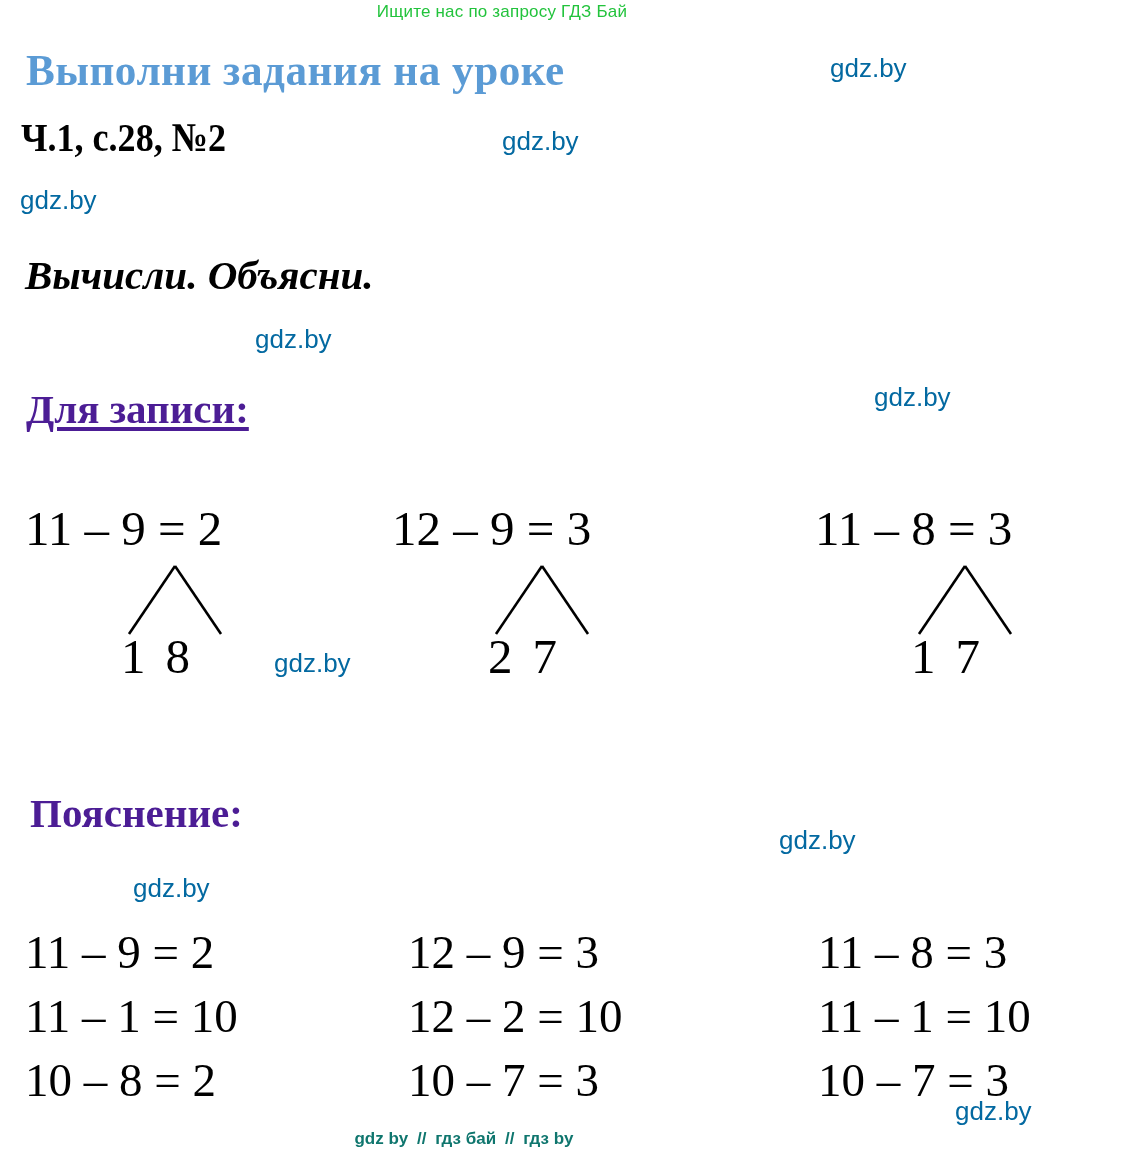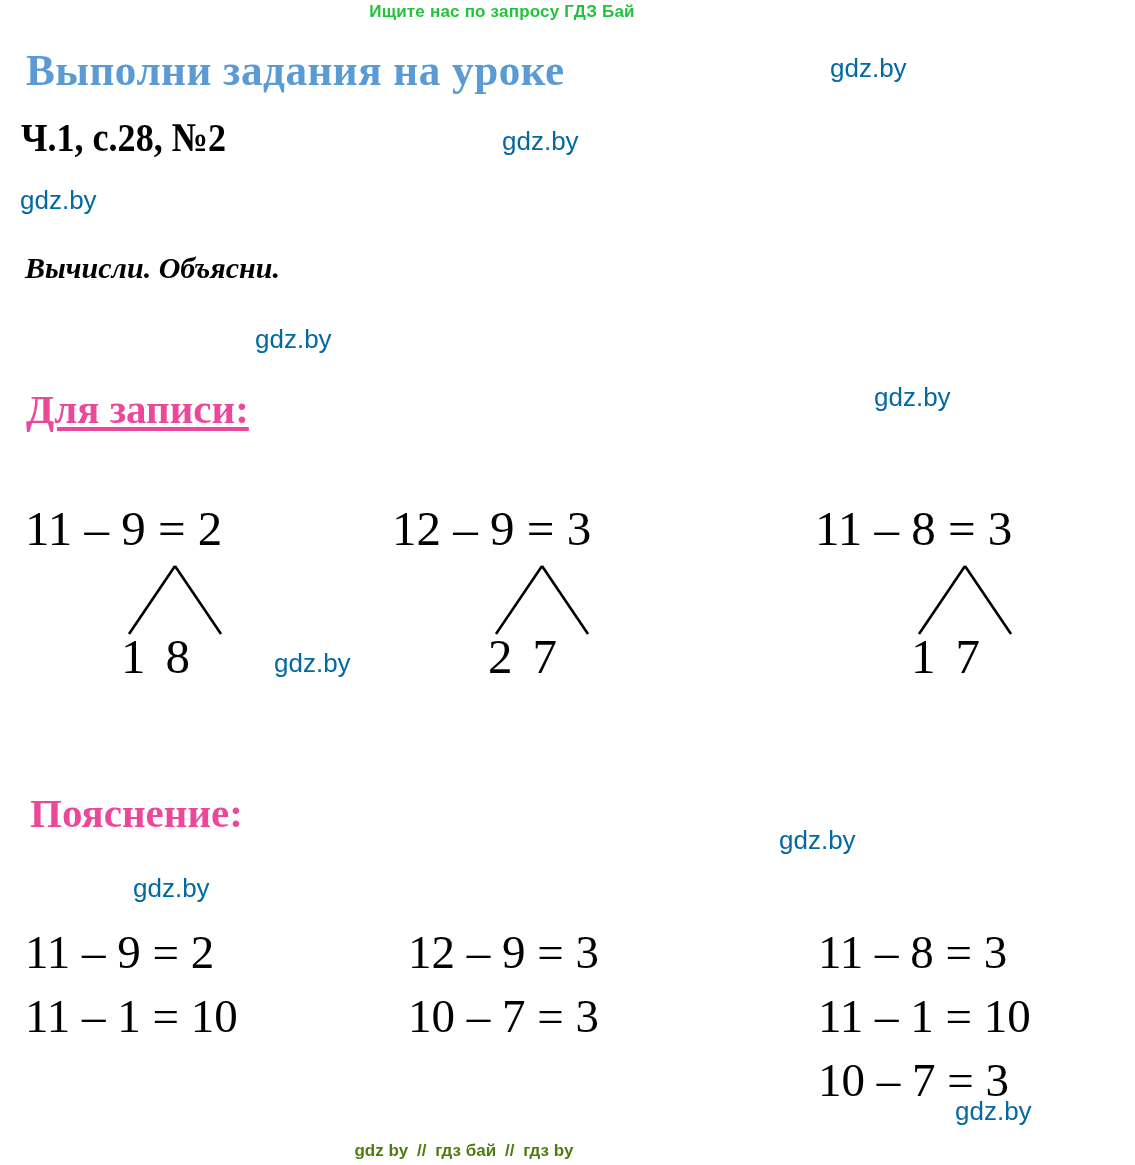--- a/index.html
+++ b/index.html
@@ -18,21 +18,21 @@
   
   .promo-banner {
     position: absolute;
     top: 2px;
     left: 0;
     width: 1004px;
     text-align: center;
     color: #22c33c;
     font-family: "Liberation Sans", sans-serif;
     font-size: 17px;
-    font-weight: bold;
+    font-weight: normal;
     letter-spacing: 0.2px;
   }
 
   
   .page-title {
     position: absolute;
     top: 44px;
     left: 26px;
     color: #5b9bd5;
     font-family: "Liberation Serif", serif;
@@ -56,26 +56,26 @@
     white-space: nowrap;
   }
   .task-instruction {
     position: absolute;
     top: 251px;
     left: 25px;
     color: #000000;
     font-family: "Liberation Serif", serif;
     font-weight: bold;
     font-style: italic;
-    font-size: 30px;
+    font-size: 41px;
     white-space: nowrap;
   }
   .section-heading {
     position: absolute;
-    color: #ec4899;
+    color: #4c1d95;
     font-family: "Liberation Serif", serif;
     font-weight: bold;
     font-size: 41px;
     white-space: nowrap;
   }
   .section-heading.record {
     top: 385px;
     left: 26px;
     text-decoration: underline;
     text-underline-offset: 4px;
@@ -150,25 +150,25 @@
     font-family: "Liberation Serif", serif;
     font-size: 47px;
     color: #000;
     line-height: 64px;
     white-space: nowrap;
   }
 
   
   .footer-links {
     position: absolute;
-    bottom: 4px;
+    bottom: 16px;
     left: 0;
     width: 928px;
     text-align: center;
-    color: #4d7c0f;
+    color: #0f766e;
     font-family: "Liberation Sans", sans-serif;
     font-size: 17px;
     font-weight: bold;
   }
   .footer-links .sep { padding: 0 4px; }
 </style>
 </head>
 <body>
 
 <div class="promo-banner">Ищите нас по запросу ГДЗ Бай</div>
@@ -207,23 +207,25 @@
         <line x1="52" y1="4" x2="98" y2="72" stroke="#000" stroke-width="2.6"></line>
       </svg>
       <div class="parts"><span>1</span><span class="gap"></span><span>7</span></div>
     </div>
   </div>
 
 <div class="explain-area" id="explain-area">
     <div class="explain-col" style="left: 25px;">
       <div class="ex-line">11 – 9 = 2</div>
       <div class="ex-line">11 – 1 = 10</div>
+      <div class="ex-line">10 – 8 = 2</div>
     </div>
     <div class="explain-col" style="left: 408px;">
       <div class="ex-line">12 – 9 = 3</div>
+      <div class="ex-line">12 – 2 = 10</div>
       <div class="ex-line">10 – 7 = 3</div>
     </div>
     <div class="explain-col" style="left: 818px;">
       <div class="ex-line">11 – 8 = 3</div>
       <div class="ex-line">11 – 1 = 10</div>
       <div class="ex-line">10 – 7 = 3</div>
     </div>
   </div>
 
 <div id="watermark-layer">

